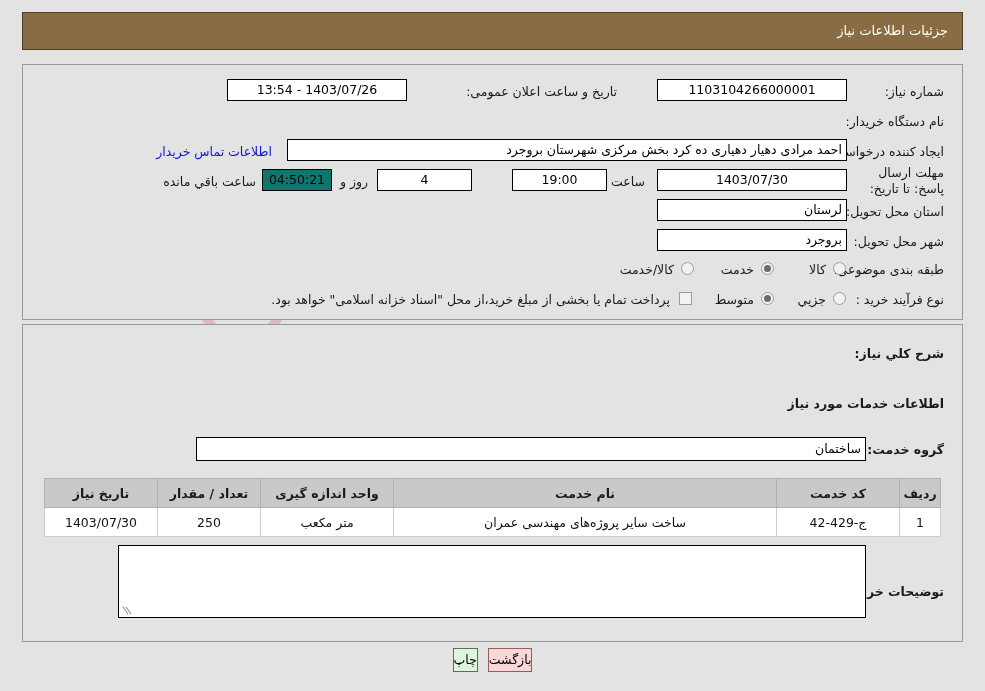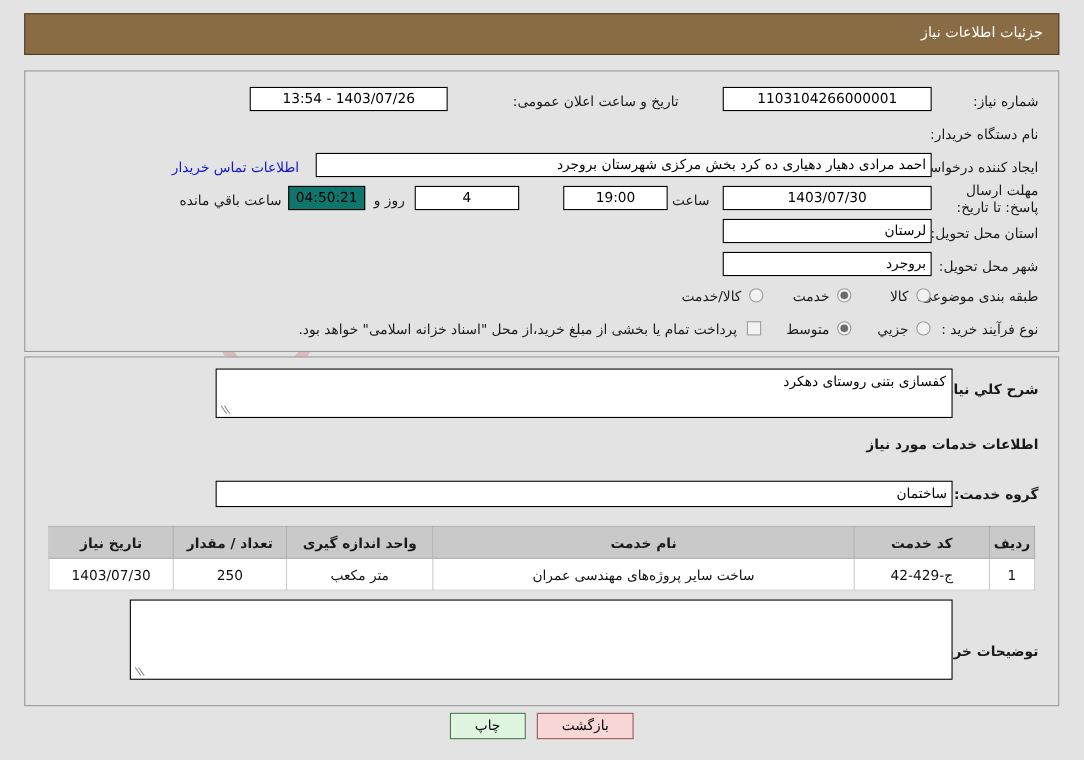--- a/index.html
+++ b/index.html
@@ -199,21 +199,21 @@
     left: 0;
     top: 648px;
     width: 985px;
     text-align: center;
     z-index: 11;
   }
   .btn {
     display: inline-block;
     border: 1px solid #6e6e6e;
     font-size: 12.5px;
-    padding: 3px 22px;
+    padding: 3px 0;
     margin: 0 3px;
     cursor: pointer;
     font-family: inherit;
     line-height: 16px;
   }
   .btn.print  { background: #e0f5e0; border-color: #4d7a4d; }
   .btn.back   { background: #f8d7d7; border-color: #9a5a5a; }
 </style>
 </head>
 <body>
@@ -273,24 +273,20 @@
   <div class="radio on" style="right:188px; top:227px;"></div>
   <div class="lbl" style="right:208px; top:228px;">متوسط</div>
 
   <div class="checkbox" style="right:270px; top:227px;"></div>
   <div class="lbl" style="right:292px; top:228px;">پرداخت تمام یا بخشی از مبلغ خرید،از محل "اسناد خزانه اسلامی" خواهد بود.</div>
 </div>
 
 <div class="panel" id="panel-mid">
 
   <div class="lbl" style="right:18px; top:22px; font-weight:bold;">شرح کلي نیاز:</div>
-  <div class="ta" style="right:96px; top:10px; width:670px; height:45px;">
-    <span>کفسازی بتنی روستای دهکرد</span>
-    <span class="grip"></span>
-  </div>
 
   <div class="lbl" style="right:18px; top:72px; font-weight:bold;">اطلاعات خدمات مورد نیاز</div>
 
   <div class="lbl" style="right:18px; top:118px; font-weight:bold;">گروه خدمت:</div>
   <div class="fld right" style="right:96px; top:112px; width:670px; height:24px; line-height:22px;">ساختمان</div>
 
   <div class="lbl" style="right:18px; top:260px; font-weight:bold;">توضیحات خریدار:</div>
   <div class="ta" style="right:96px; top:220px; width:748px; height:73px;">
     <span></span>
     <span class="grip"></span>

